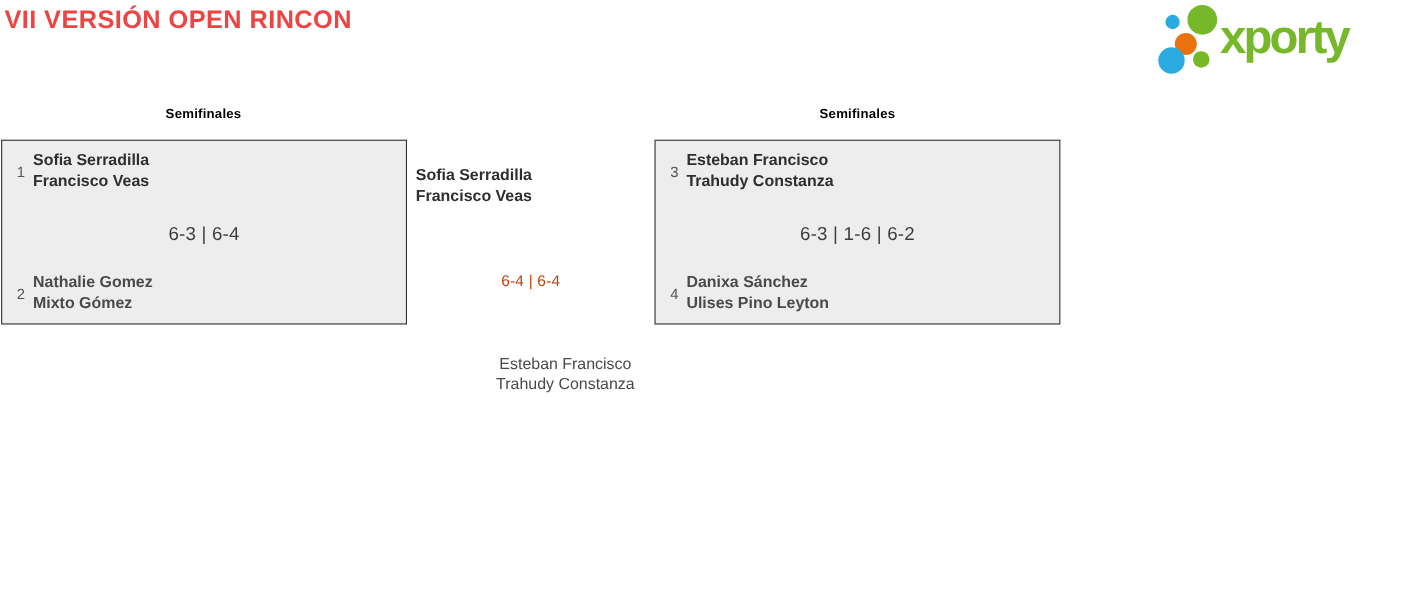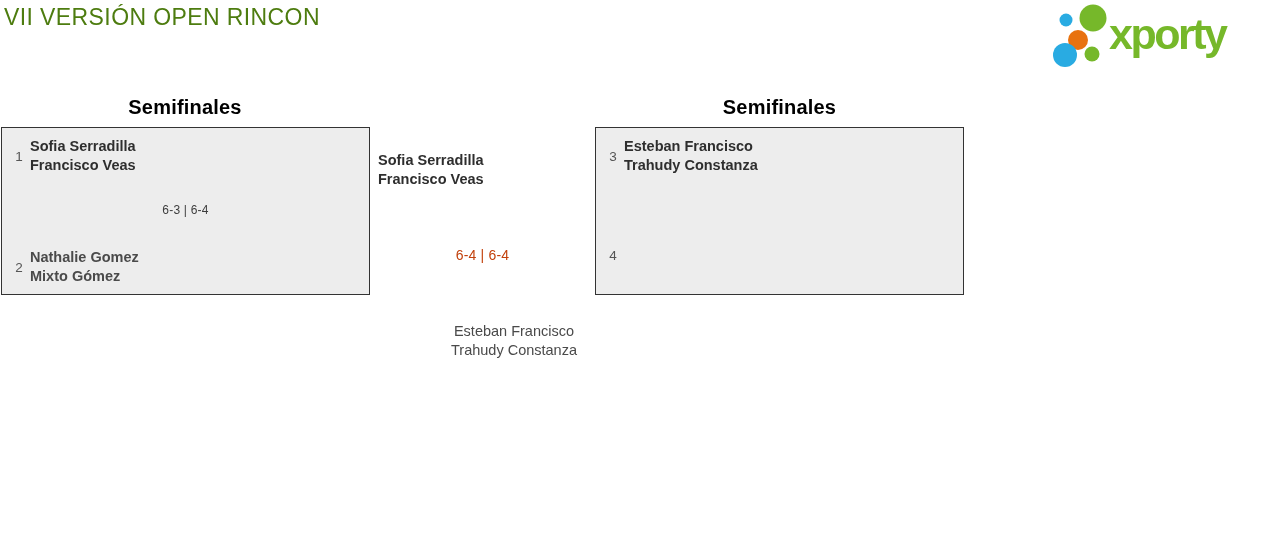--- a/index.html
+++ b/index.html
@@ -8,42 +8,42 @@
     font-family: "Liberation Sans", "DejaVu Sans", sans-serif;
     position: relative;
     overflow: hidden;
     color: #1b1b1b;
   }
   .stage { position: absolute; left: 0; top: 0; width: 1280px; height: 547px; }
 
   
   .title-block {
     position: absolute; left: 4px; top: 1px;
-    font-size: 23px; font-weight: 400; line-height: 33px;
-    letter-spacing: 0.4px; color: #4d7c0f;
+    font-size: 23px; font-weight: 700; line-height: 33px;
+    letter-spacing: 0.4px; color: #ef4444;
   }
 
   
   .logo {
     position: absolute; left: 1051px; top: 2px; width: 228px; height: 72px;
     display: flex; align-items: flex-start;
     cursor: pointer;
   }
   .logo-dots { position: absolute; left: 0; top: 2px; }
   .logo-text {
     position: absolute; left: 58px; top: 2px;
     font-size: 43px; font-weight: 700; letter-spacing: -2.5px;
     color: #76b82a; line-height: 60px;
   }
 
   
   .round-header {
     position: absolute; top: 96px;
     text-align: center;
-    font-size: 20px; font-weight: 700; color: #000000;
+    font-size: 12px; font-weight: 700; color: #000000;
     letter-spacing: 0.2px;
   }
   .rh-left  { left: 1px;   width: 368px; }
   .rh-final { left: 377px; width: 212px; }
   .rh-right { left: 595px; width: 369px; }
 
   
   .match-box {
     position: absolute; top: 127px; width: 369px; height: 168px;
     background: #ededed; border: 1px solid #333333;
@@ -59,21 +59,21 @@
   .team-bottom { top: 120px; }
   .seed {
     width: 22px; text-align: center; flex: 0 0 22px;
     font-size: 13.5px; color: #555555;
   }
   .players { font-size: 14.5px; line-height: 19px; color: #4a4a4a; font-weight: bold; }
   .players.winner { font-weight: 700; color: #2e2e2e; }
 
   .score {
     position: absolute; left: 0; top: 75px; width: 100%;
-    text-align: center; font-size: 12px; color: #3d3d3d;
+    text-align: center; font-size: 17px; color: #3d3d3d;
     letter-spacing: 0.2px;
   }
 
   
   .final-team-top {
     position: absolute; left: 378px; top: 151px;
     font-size: 14.5px; line-height: 19px; font-weight: 700; color: #2e2e2e;
   }
   .final-score {
     position: absolute; left: 377px; top: 247px; width: 211px;
@@ -128,22 +128,27 @@
   </div>
 
   <div class="match-box mb-right">
     <div class="team team-top">
       <span class="seed">3</span>
       <div class="players winner">
         <div>Esteban Francisco</div>
         <div>Trahudy Constanza</div>
       </div>
     </div>
+    <div class="score">6-3 | 1-6 | 6-2</div>
     <div class="team team-bottom">
       <span class="seed">4</span>
+      <div class="players">
+        <div>Danixa Sánchez</div>
+        <div>Ulises Pino Leyton</div>
+      </div>
     </div>
   </div>
 
   <div class="final-team-top">
     <div>Sofia Serradilla</div>
     <div>Francisco Veas</div>
   </div>
   <div class="final-score">6-4 | 6-4</div>
   <div class="final-team-bottom">
     <div>Esteban Francisco</div>

